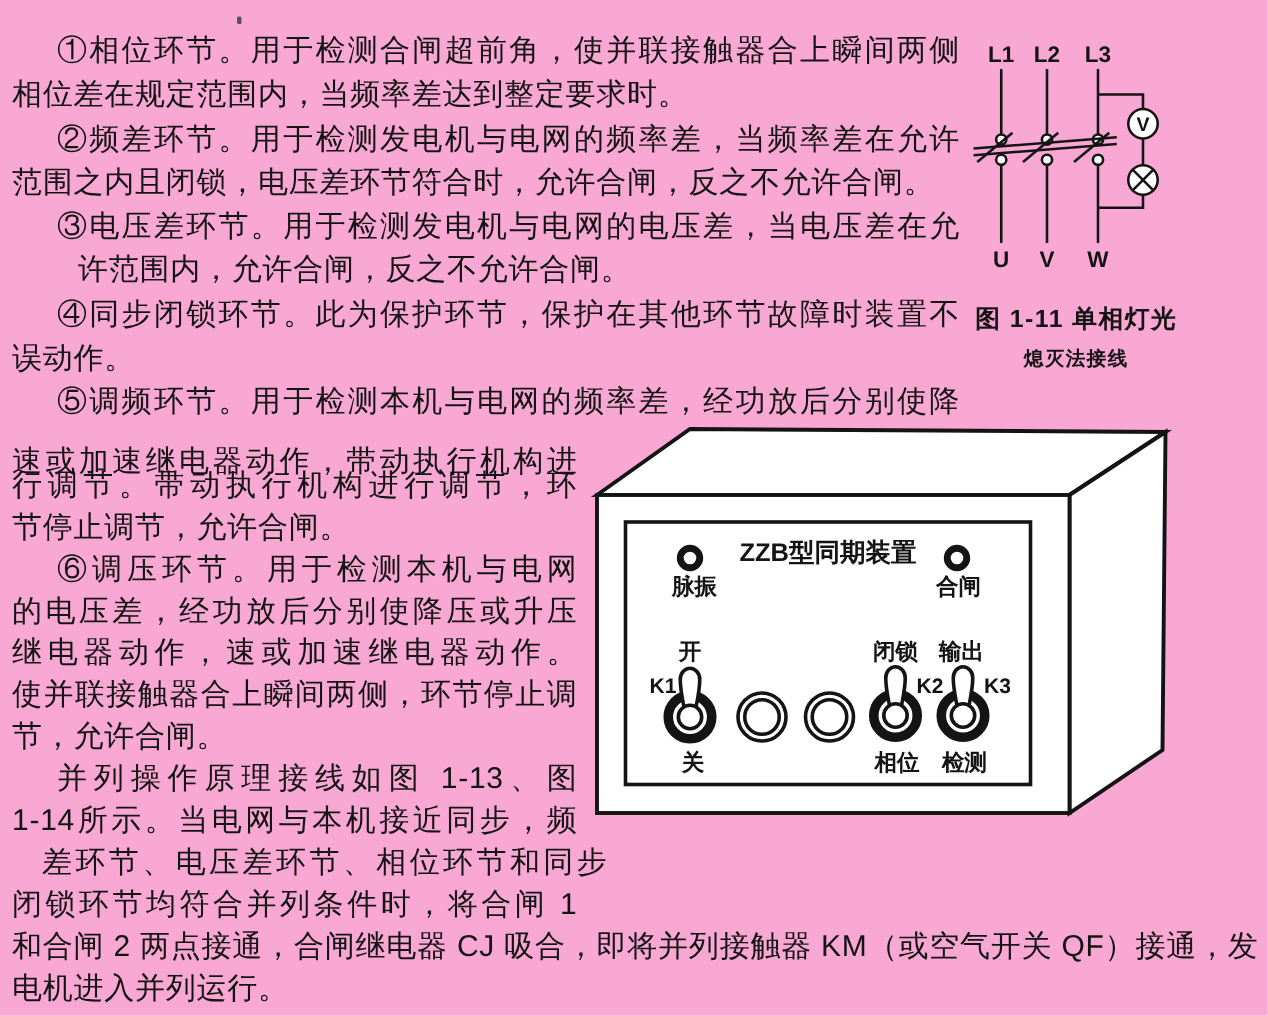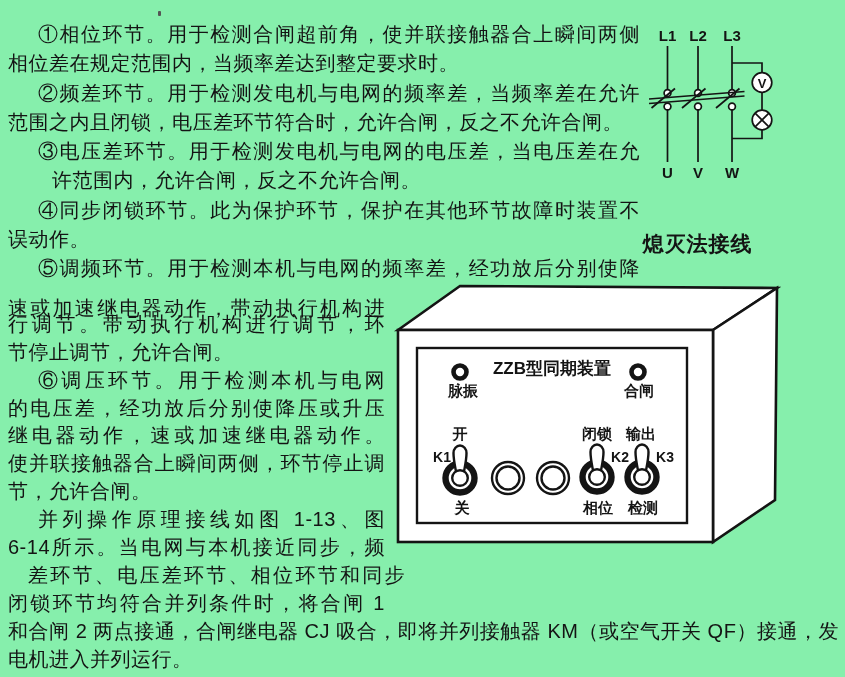--- a/index.html
+++ b/index.html
@@ -1,19 +1,19 @@
 <!DOCTYPE html>
 <html><head>
 <meta charset="utf-8">
 <style>
   html,body{margin:0;padding:0;}
   .page{
     position:relative;
     width:845px;height:677px;
-    background:#86efac;
+    background:#f9a8d4;
     overflow:hidden;
     font-family:"Liberation Sans", sans-serif;
     color:#141414;
   }
   
   .line{
     position:absolute;
     left:8px;
     font-size:20px;
     line-height:24px;
@@ -62,21 +62,21 @@
       <div class="line w-full indent stretch" style="top: 256px;">⑤调频环节。用于检测本机与电网的频率差，经功放后分别使降</div>
       <div class="line w-narrow stretch" style="top: 296px;">速或加速继电器动作，带动执行机构进</div>
       <div class="line w-narrow stretch" style="top: 311.8px;">行调节。带动执行机构进行调节，环</div>
       <div class="line w-narrow" style="top: 339.7px;">节停止调节，允许合闸。</div>
       <div class="line w-narrow indent stretch" style="top: 367.6px;">⑥调压环节。用于检测本机与电网</div>
       <div class="line w-narrow stretch" style="top: 395.5px;">的电压差，经功放后分别使降压或升压</div>
       <div class="line w-narrow stretch" style="top: 423.4px;">继电器动作，速或加速继电器动作。</div>
       <div class="line w-narrow stretch" style="top: 451.3px;">使并联接触器合上瞬间两侧，环节停止调</div>
       <div class="line w-narrow" style="top: 479.2px;">节，允许合闸。</div>
       <div class="line w-narrow indent stretch" style="top: 507.1px;">并列操作原理接线如图 1-13、图</div>
-      <div class="line w-narrow stretch" style="top: 535px;">6-14所示。当电网与本机接近同步，频</div>
+      <div class="line w-narrow stretch" style="top: 535px;">1-14所示。当电网与本机接近同步，频</div>
       <div class="line w-narrow stretch" style="top: 562.9px; margin-left: 20px;">差环节、电压差环节、相位环节和同步</div>
       <div class="line w-narrow stretch" style="top: 590.8px;">闭锁环节均符合并列条件时，将合闸 1</div>
       <div class="line w-page stretch" style="top: 618.7px;">和合闸 2 两点接通，合闸继电器 CJ 吸合，即将并列接触器 KM（或空气开关 QF）接通，发</div>
       <div class="line w-page" style="top: 646.6px;">电机进入并列运行。</div>
     </div>
 
   <div class="fig" style="left:640px;top:15px;width:205px;height:250px;">
     <svg width="205" height="250" viewBox="0 0 205 250">
       <g stroke="#141414" stroke-width="1.7" fill="none">
 
@@ -113,21 +113,22 @@
         <text x="27.5" y="26">L1</text>
         <text x="58" y="26">L2</text>
         <text x="92" y="26">L3</text>
         <text x="27.5" y="163">U</text>
         <text x="58" y="163">V</text>
         <text x="92" y="163">W</text>
         <text x="122" y="72.5" font-size="13">V</text>
       </g>
     </svg>
   </div>
-  <div class="caption" style="left:620px;top:230px;width:155px;font-size:21px;">熄灭法接线</div>
+  <div class="caption" style="left:640px;top:202px;width:155px;font-size:16.5px;">图 1-11  单相灯光</div>
+  <div class="caption" style="left:640px;top:230px;width:155px;font-size:13px;">熄灭法接线</div>
 
   <div class="fig" style="left:390px;top:283px;width:400px;height:277px;">
     <svg width="400" height="277" viewBox="0 0 400 277">
       <g stroke="#141414" stroke-width="2.6" fill="#ffffff">
         <polygon points="8,47 70,3 387,5 323,47"></polygon>
         <polygon points="323,47 387,5 385,217 323,259"></polygon>
         <rect x="8" y="47" width="315" height="212"></rect>
         <rect x="27" y="65" width="270" height="175" stroke-width="2.4"></rect>
       </g>
 

